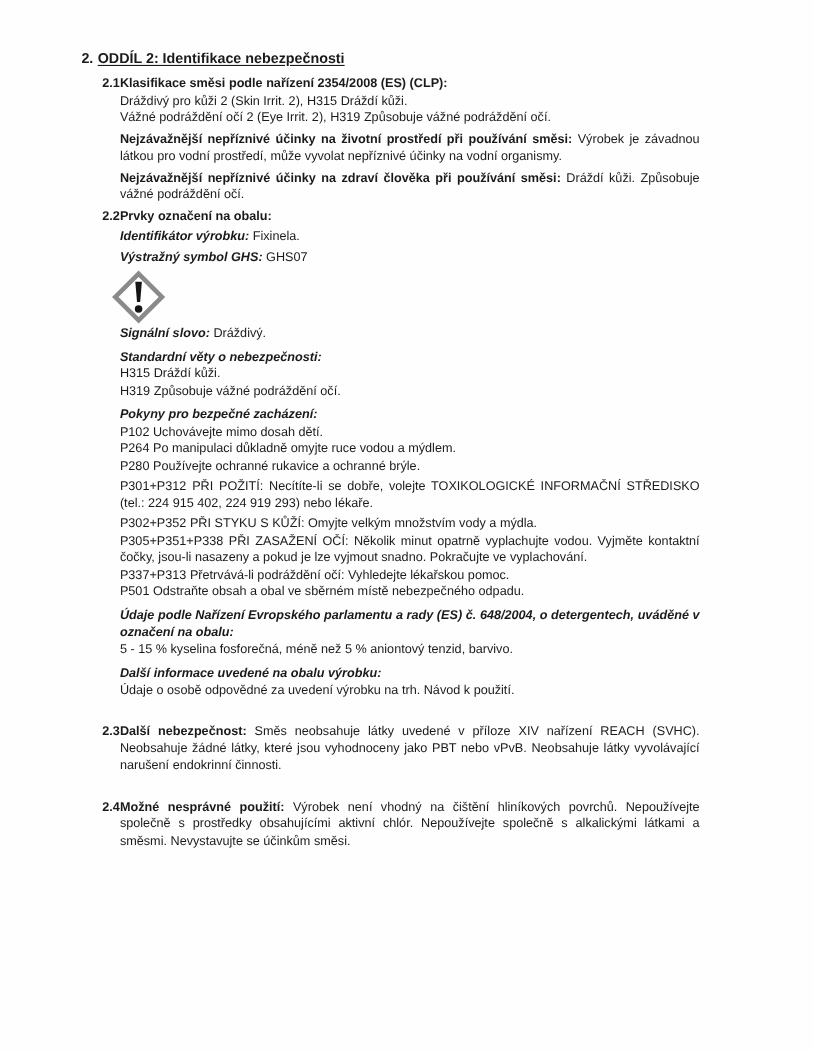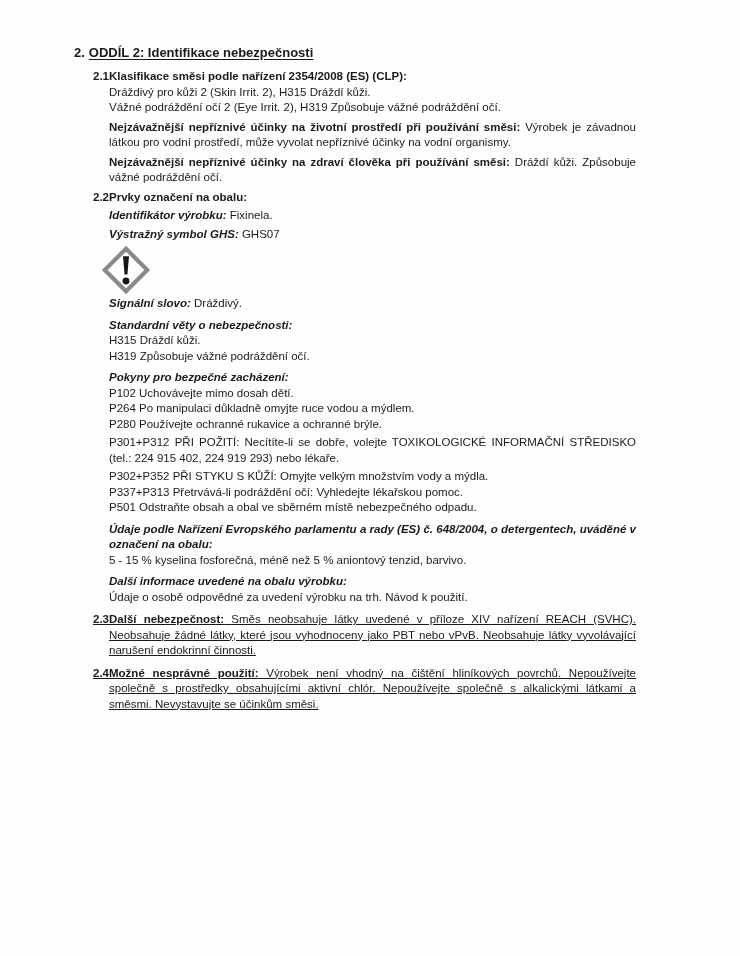--- a/index.html
+++ b/index.html
@@ -14,21 +14,21 @@
   .doc-title { font-size:13px; line-height:18px; font-weight:700; margin:0 0 7px 2px; }
   .doc-title .u { text-decoration:underline; text-underline-offset:2px; margin-left:4px; }
   .sec { display:grid; grid-template-columns:37px 1fr; align-items:start; }
   .num { font-weight:700;text-align:right; }
   .b  { font-weight:700; }
   .bi { font-weight:700; font-style:italic; }
   .j  { text-align:justify; }
   .g3 { margin-top:3px; }
   .g4 { margin-top:4px; }
   .g6 { margin-top:6px; }
-  .mt7 { margin-top:7px;text-decoration:underline; }
+  .mt7 { margin-top:22px; }
   .ghs { display:block; margin:3px 0 1px -8px; }
 </style>
 </head>
 <body>
 
 <div class="page">
 
   <div class="doc-title"><span>2.</span><span class="u">ODDÍL 2: Identifikace nebezpečnosti</span></div>
 
   <div class="sec">
@@ -60,20 +60,21 @@
       <div class="bi g6">Standardní věty o nebezpečnosti:</div>
       <div>H315 Dráždí kůži.</div>
       <div>H319 Způsobuje vážné podráždění očí.</div>
 
       <div class="bi g6">Pokyny pro bezpečné zacházení:</div>
       <div>P102 Uchovávejte mimo dosah dětí.</div>
       <div>P264 Po manipulaci důkladně omyjte ruce vodou a mýdlem.</div>
       <div>P280 Používejte ochranné rukavice a ochranné brýle.</div>
       <div class="j g3">P301+P312 PŘI POŽITÍ: Necítíte-li se dobře, volejte TOXIKOLOGICKÉ INFORMAČNÍ STŘEDISKO (tel.: 224 915 402, 224 919 293) nebo lékaře.</div>
       <div class="g3">P302+P352 PŘI STYKU S KŮŽÍ: Omyjte velkým množstvím vody a mýdla.</div>
+      <div class="j">P305+P351+P338 PŘI ZASAŽENÍ OČÍ: Několik minut opatrně vyplachujte vodou. Vyjměte kontaktní čočky, jsou-li nasazeny a pokud je lze vyjmout snadno. Pokračujte ve vyplachování.</div>
       <div>P337+P313 Přetrvává-li podráždění očí: Vyhledejte lékařskou pomoc.</div>
       <div>P501 Odstraňte obsah a obal ve sběrném místě nebezpečného odpadu.</div>
 
       <div class="bi j g6">Údaje podle Nařízení Evropského parlamentu a rady (ES) č. 648/2004, o detergentech, uváděné v označení na obalu:</div>
       <div>5 - 15 % kyselina fosforečná, méně než 5 % aniontový tenzid, barvivo.</div>
 
       <div class="bi g6">Další informace uvedené na obalu výrobku:</div>
       <div>Údaje o osobě odpovědné za uvedení výrobku na trh. Návod k použití.</div>
 
     </div>

